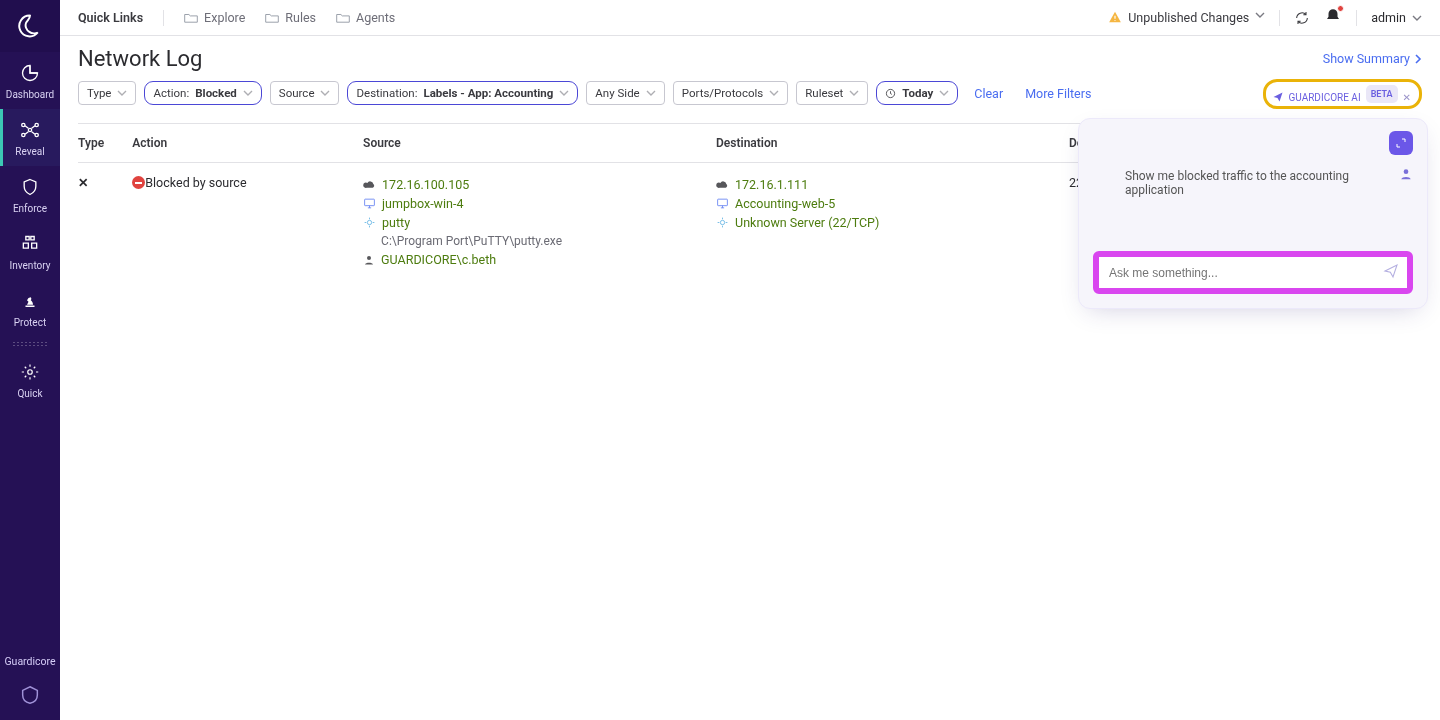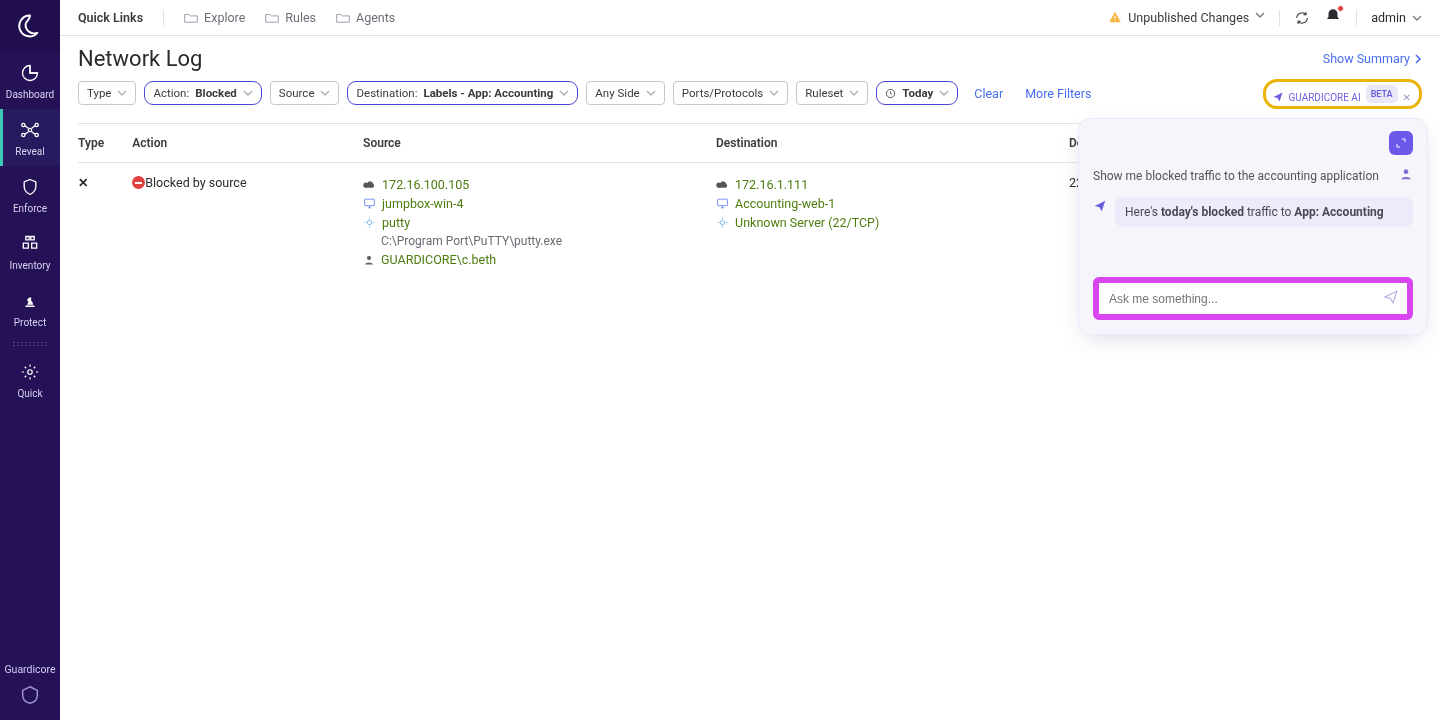--- a/index.html
+++ b/index.html
@@ -20,21 +20,21 @@
   body{margin:0;font-family:-apple-system,BlinkMacSystemFont,"Segoe UI",Roboto,Arial,sans-serif;font-size:12.5px;color:var(--text);height:720px;width:1440px;overflow:hidden;background:#fff;}
   
   .sidebar{position:fixed;left:0;top:0;bottom:0;width:60px;background:var(--sidebar-bg);display:flex;flex-direction:column;align-items:center;color:#d9d2f2;}
   .logo{width:60px;height:52px;display:flex;align-items:center;justify-content:center;background:#210e4e;}
   .logo svg{width:26px;height:26px;}
   .navitem{width:60px;padding:10px 0 9px;display:flex;flex-direction:column;align-items:center;font-size:10px;gap:5px;cursor:pointer;position:relative;}
   .navitem.active{background:var(--sidebar-active);}
   .navitem.active::before{content:"";position:absolute;left:0;top:0;bottom:0;width:3px;background:#3cc8b4;}
   .navitem .ico{width:22px;height:22px;display:flex;align-items:center;justify-content:center;}
   .sep-dots{width:36px;height:6px;opacity:.25;background-image:radial-gradient(#fff 0.6px,transparent 0.6px);background-size:4px 3px;margin:4px 0;}
-  .brand-bottom{margin-top:auto;padding-bottom:14px;display:flex;flex-direction:column;align-items:center;gap:8px;font-size:10.5px;color:#d5cdf7;}
+  .brand-bottom{margin-top:auto;padding-bottom:14px;display:flex;flex-direction:column;align-items:center;gap:16px;font-size:10.5px;color:#d5cdf7;}
   .brand-bottom svg{width:22px;height:22px;opacity:.85;}
 
   
   .main{position:absolute;left:60px;right:0;top:0;bottom:0;display:flex;flex-direction:column;}
   .topbar{height:36px;border-bottom:1px solid var(--border);display:flex;align-items:center;padding:0 18px;gap:20px;}
   .ql{font-weight:600;color:#3a3a3f;}
   .vbar{width:1px;height:16px;background:var(--border);}
   .tablink{display:flex;align-items:center;gap:6px;color:#6e6e78;cursor:pointer;}
   .tablink svg{width:14px;height:12px;}
   .top-right{margin-left:auto;display:flex;align-items:center;gap:14px;}
@@ -64,21 +64,21 @@
   .badge-block{display:inline-flex;align-items:center;gap:0;}
   .no-entry{width:13px;height:13px;border-radius:50%;background:#e0433f;position:relative;}
   .no-entry::after{content:"";position:absolute;left:3px;right:3px;top:5.5px;height:2px;background:#fff;}
   .src-stack>div{display:flex;align-items:center;gap:6px;color:#4d7c0f;padding:2px 0;}
   .src-stack .indent{padding-left:18px;color:#6b6b74;font-size:12px;}
   .mini{opacity:.85;}
 
   
   .ai-panel{position:absolute;right:12px;top:118px;width:350px;background:var(--panel-bg);border:1px solid var(--panel-border);border-radius:12px;box-shadow:0 8px 26px -10px rgba(50,40,120,.25);padding:12px 14px 14px;display:flex;flex-direction:column;gap:10px;}
   .ai-fab{align-self:flex-end;width:24px;height:24px;border-radius:6px;background:var(--purple);display:flex;align-items:center;justify-content:center;color:#fff;cursor:pointer;}
-  .ai-row{display:flex;gap:8px;align-items:flex-start;}
+  .ai-row{display:flex;gap:20px;align-items:flex-start;margin-left:32px;}
   .user-msg{flex:1;background:transparent;color:#555;font-size:12px;padding:4px 0;}
   .user-ico{width:14px;height:14px;margin-top:2px;color:#7a70d8;}
   .bot-msg{flex:1;background:#edeafc;border-radius:8px;padding:8px 10px;font-size:12px;color:#4a4a55;}
   .ai-input{margin-top:40px;display:flex;align-items:center;border:6px solid #d946ef;border-radius:6px;background:#fff;padding:6px 8px;}
   .ai-input input{flex:1;border:none;outline:none;font-size:12px;color:#555;background:transparent;}
   .send-btn{color:#b3aee0;cursor:pointer;}
 
 </style>
 </head>
 <body>
@@ -359,21 +359,21 @@
                   <svg width="13" height="13" viewBox="0 0 24 24" class="mini">
                     <path d="M7 18a5 5 0 1 1 1-9 6 6 0 0 1 11 2 4 4 0 0 1-1 7z" fill="#3a3a3f"></path>
                   </svg>
                   <span>172.16.1.111</span>
                 </div>
               <div>
                   <svg width="13" height="13" viewBox="0 0 24 24" class="mini">
                     <rect x="3" y="4" width="18" height="12" rx="1" fill="none" stroke="#4a6df0" stroke-width="1.6"></rect>
                     <path d="M9 20h6M12 16v4" stroke="#4a6df0" stroke-width="1.6"></path>
                   </svg>
-                  <span>Accounting-web-1</span>
+                  <span>Accounting-web-5</span>
                 </div>
               <div>
                   <svg width="13" height="13" viewBox="0 0 24 24" class="mini">
                     <circle cx="12" cy="12" r="4" fill="none" stroke="#4aa8e0" stroke-width="1.6"></circle>
                     <path d="M12 3v3M12 18v3M3 12h3M18 12h3" stroke="#4aa8e0" stroke-width="1.6"></path>
                   </svg>
                   <span>Unknown Server (22/TCP)</span>
                 </div>
             </div>
           </td>
@@ -394,28 +394,20 @@
           <path d="M4 14v6h6M20 10V4h-6" fill="none" stroke="#fff" stroke-width="2"></path>
         </svg>
     </div>
     <div class="ai-row">
       <div class="user-msg">Show me blocked traffic to the accounting application</div>
       <svg class="user-ico" viewBox="0 0 24 24">
           <circle cx="12" cy="8" r="4" fill="currentColor"></circle>
           <path d="M4 21c1-5 15-5 16 0z" fill="currentColor"></path>
         </svg>
     </div>
-    <div class="ai-row">
-      <svg class="user-ico" viewBox="0 0 24 24" style="color:#6a5fe0">
-          <path d="M3 12l18-9-6 18-4-7z" fill="currentColor"></path>
-        </svg>
-      <div class="bot-msg">
-        <span>Here's </span><b>today's blocked</b><span> traffic to </span><b>App: Accounting</b>
-      </div>
-    </div>
     <div class="ai-input">
       <input type="text" placeholder="Ask me something..." style="">
       <span class="send-btn">
         <svg width="16" height="16" viewBox="0 0 24 24">
             <path d="M3 12l18-9-6 18-4-7z" fill="none" stroke="currentColor" stroke-width="1.6"></path>
           </svg>
       </span>
     </div>
   </div>
 

